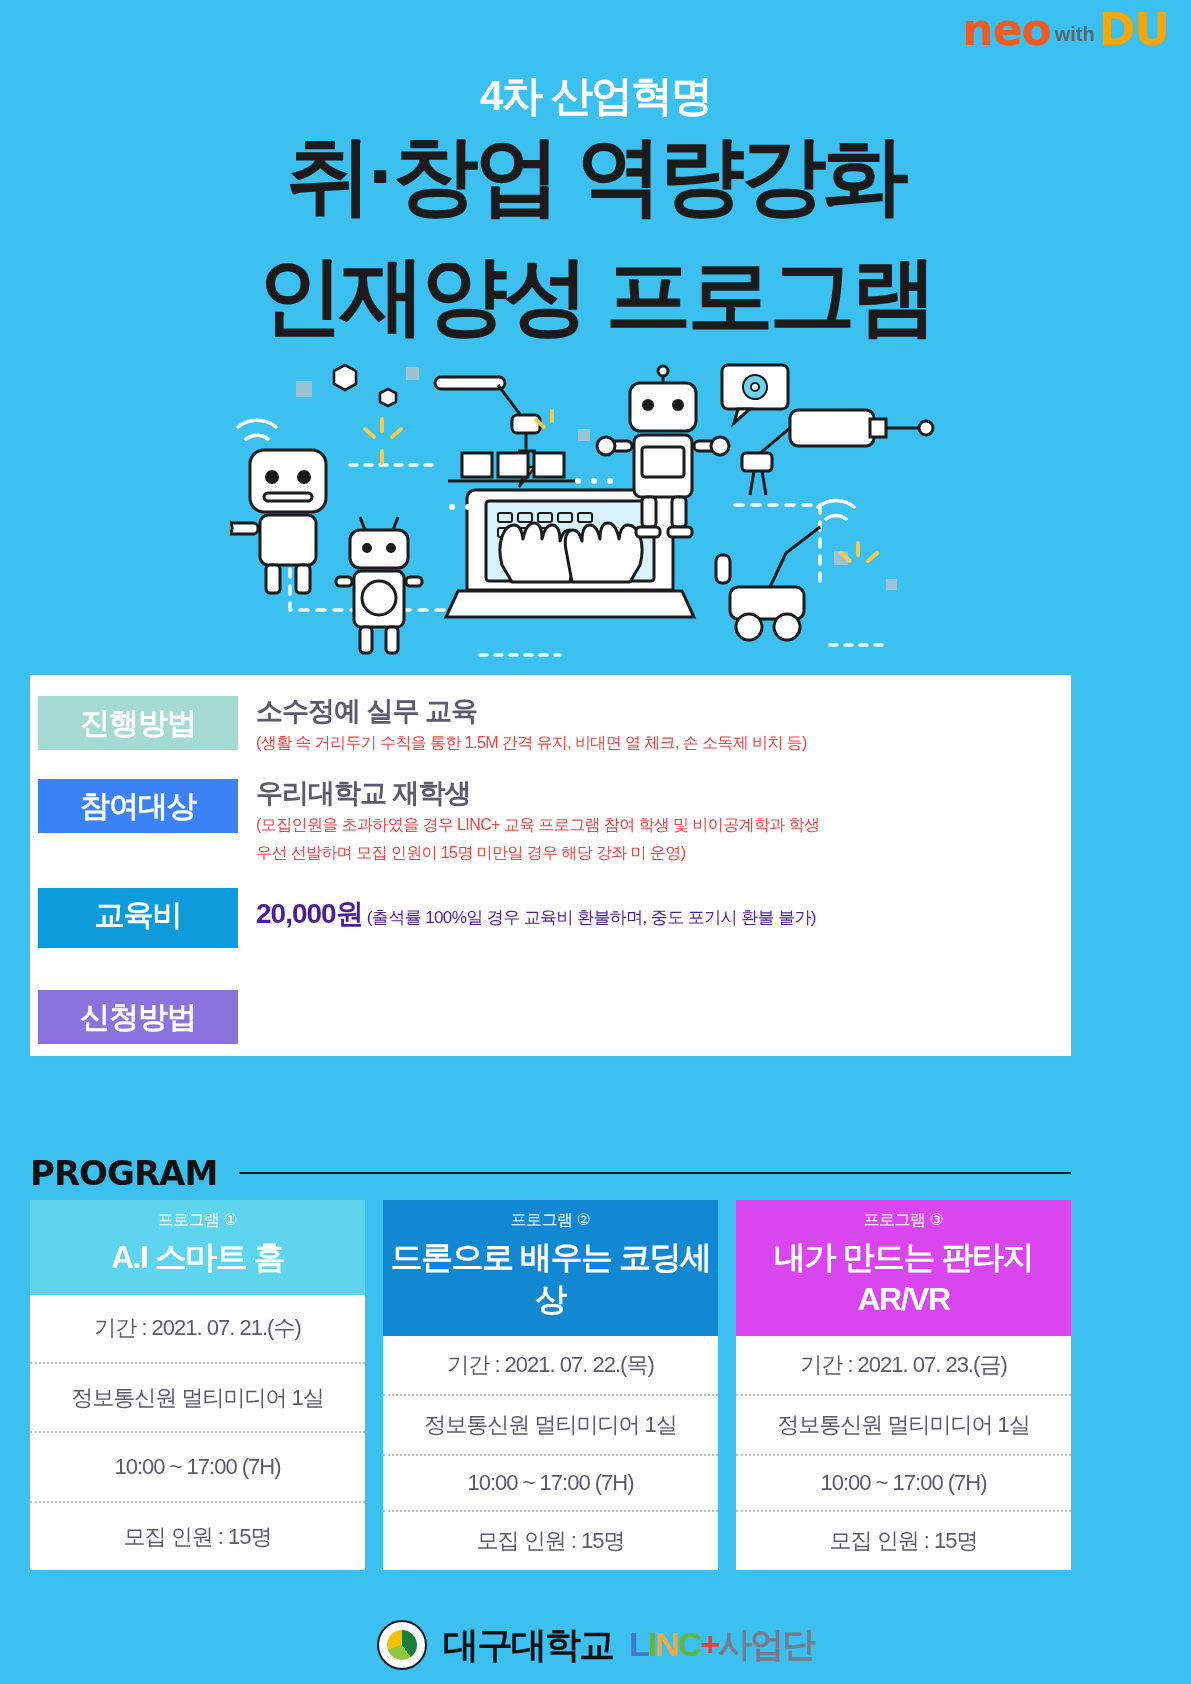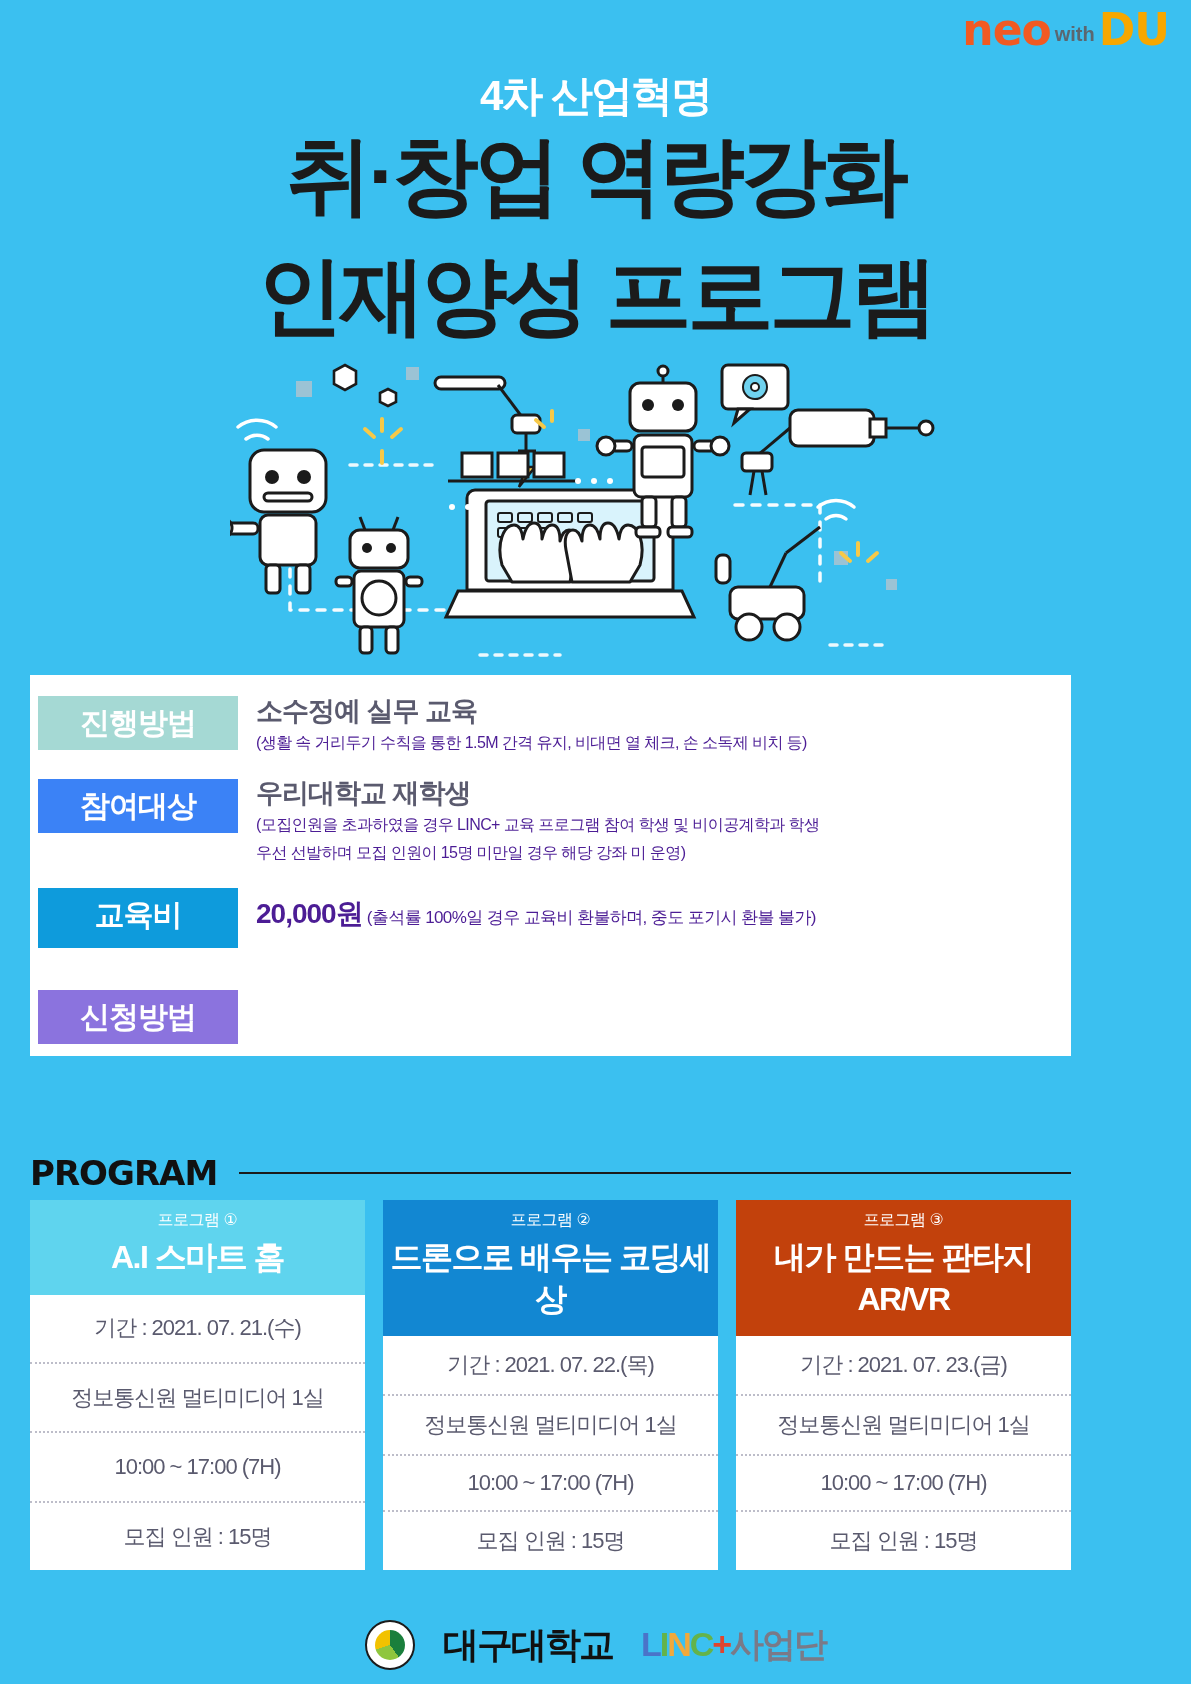--- a/index.html
+++ b/index.html
@@ -32,47 +32,47 @@
   .info{position:absolute;left:30px;top:675px;width:1041px;background:#fff;padding:0;}
   .row{display:flex;align-items:flex-start;position:relative;}
   .tag{width:200px;flex:0 0 200px;color:#fff;font-size:30px;font-weight:bold;
        text-align:center;letter-spacing:-1px;box-sizing:border-box;}
   .tag.t1{background:#A5D9D4;height:54px;line-height:54px;margin:21px 0 21px 8px;}
   .tag.t2{background:#3b82f6;height:54px;line-height:54px;margin:8px 0 8px 8px;}
   .tag.t3{background:#0E9BDC;height:60px;line-height:54px;margin:21px 0 21px 8px;}
   .tag.t4{background:#8B73DE;height:54px;line-height:54px;margin:21px 0 12px 8px;}
   .body{flex:1;padding-left:18px;box-sizing:border-box;color:#5A5A6E;}
   .b-main{font-size:27px;font-weight:bold;letter-spacing:-1px;color:#5A5A6E;}
-  .b-sub{font-size:16px;letter-spacing:-.6px;color:#4c1d95;line-height:1.75;}
+  .b-sub{font-size:16px;letter-spacing:-.6px;color:#ef4444;line-height:1.75;}
   .fee-line{font-size:17px;letter-spacing:-.6px;color:#4c1d95;padding-top:28px;}
   .fee-line .amt{font-size:28px;font-weight:bold;letter-spacing:-1px;}
   .apply-line{font-size:25px;letter-spacing:-1px;line-height:1.32;color:#5A5A6E;}
 
   
   .prog-head{position:absolute;left:30px;top:1153px;display:flex;align-items:center;width:1041px;}
   .prog-head .lab{font-size:34px;font-weight:bold;color:#111;letter-spacing:-1px;font-family:"DejaVu Sans",sans-serif;}
   .prog-head .rule{flex:1;height:2px;background:#1b1b1b;margin-left:22px;}
 
   
   .cards{position:absolute;left:30px;top:1200px;width:1041px;display:flex;gap:18px;}
   .card{flex:1;background:#fff;display:flex;flex-direction:column;}
   .card .head{padding:10px 6px 16px;text-align:center;color:#fff;}
   .card.c1 .head{background:#5FD4EE;}
   .card.c2 .head{background:#1287D2;}
-  .card.c3 .head{background:#c2410c;}
+  .card.c3 .head{background:#d946ef;}
   .card .pnum{font-size:16px;letter-spacing:-.5px;margin-bottom:6px;}
   .card .ptitle{font-size:32px;font-weight:bold;letter-spacing:-1.5px;line-height:1.3;}
   .card .rowsec{flex:1;display:flex;flex-direction:column;}
   .card .cell{flex:1;display:flex;align-items:center;justify-content:center;
     font-size:22px;color:#5A5A6E;letter-spacing:-1px;text-align:center;padding:14px 6px;}
   .card .cell + .cell{border-top:2px dotted #BDBDC9;}
 
   
   .footbar{position:absolute;left:0;bottom:0;width:1191px;height:78px;background:#3BC0F0;}
-  .foot-inner{position:absolute;left:0;bottom:0;width:1191px;height:78px;display:flex;align-items:center;justify-content:center;gap:28px;}
+  .foot-inner{position:absolute;left:0;bottom:0;width:1191px;height:78px;display:flex;align-items:center;justify-content:center;gap:16px;}
   .du-seal{width:46px;height:46px;border-radius:50%;background:#fff;border:2px solid #1b1b1b;
     display:flex;align-items:center;justify-content:center;}
   .du-seal .inner{width:30px;height:30px;border-radius:50%;
     background:conic-gradient(#1a7f3c 0 40%,#8fc63d 40% 70%,#f2c200 70% 100%);}
   .du-name{font-size:36px;font-weight:bold;color:#111;letter-spacing:-2px;}
   .linc{font-size:34px;font-weight:bold;letter-spacing:-2px;}
   .linc .l1{color:#4a74c9;}.linc .l2{color:#64b34a;}.linc .l3{color:#f2a93b;}
   .linc .l4{color:#e0452f;}.linc .l5{color:#7a7a88;}
 </style>
 </head>

